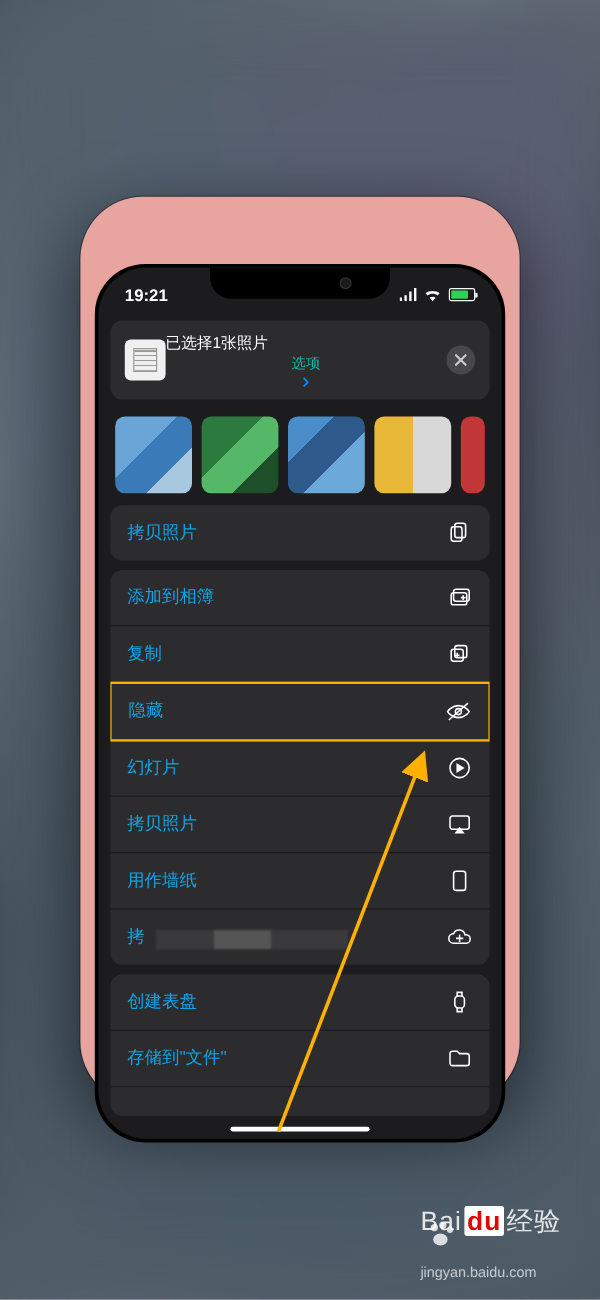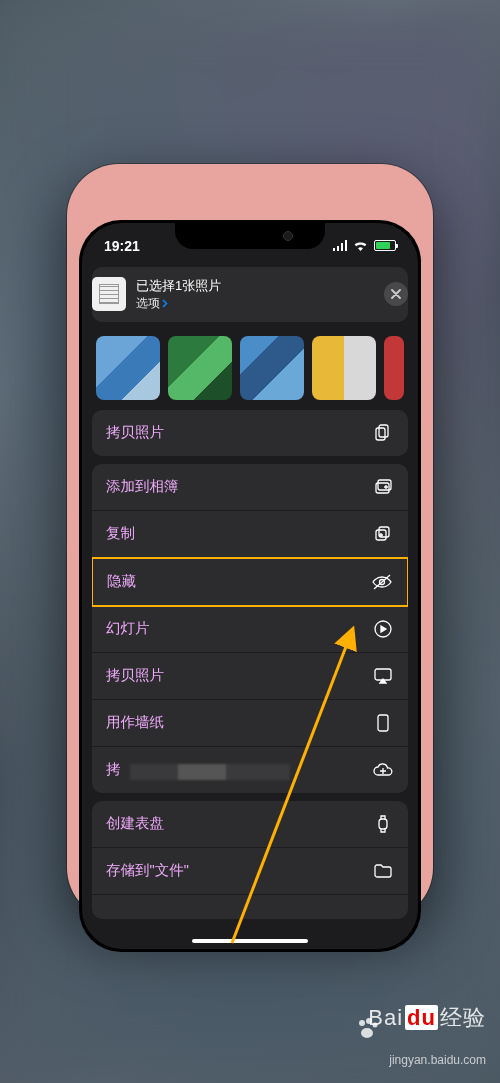--- a/index.html
+++ b/index.html
@@ -89,39 +89,38 @@
   .battery-fill {
     position: absolute; left: 1px; top: 1px;
     width: 70%; height: calc(100% - 2px);
     background: #30d158;
     border-radius: 1px;
   }
   .content { padding: 8px 10px 0 10px; }
   .banner {
     background: #2c2c2e;
     border-radius: 10px;
-    padding: 10px 0;
+    padding: 10px 12px;
     display: flex;
     align-items: center;
-    gap: 10px;
   }
   .banner-thumb {
     width: 34px; height: 34px;
     background: #f0f0f0;
     border-radius: 5px;
     display: flex; align-items: center; justify-content: center;
   }
   .banner-thumb-inner {
     width: 20px; height: 20px;
     background: repeating-linear-gradient(0deg, #999 0 1px, transparent 1px 4px);
     border: 1px solid #999;
   }
   .banner-text { flex: 1; }
   .banner-title { color: #fff; font-size: 13px; font-weight: 500; }
-  .banner-link { color: #e5e5e5; font-size: 12px; display: flex; align-items: center; gap: 2px; }
+  .banner-link { color: #14b8a6; font-size: 12px; display: flex; align-items: center; gap: 2px; flex-direction: column; }
   .banner-close {
     width: 24px; height: 24px;
     background: #48484a;
     border-radius: 50%;
     display: flex; align-items: center; justify-content: center;
     color: #aaa; font-size: 13px;
   }
   .contacts {
     display: flex;
     gap: 8px;
@@ -136,21 +135,21 @@
   .sheet {
     background: #2c2c2e;
     border-radius: 10px;
     overflow: hidden;
   }
   .sheet-item {
     display: flex;
     align-items: center;
     justify-content: space-between;
     padding: 12px 14px;
-    color: #f0abfc;
+    color: #0ea5e9;
     font-size: 14.5px;
     border-bottom: 0.5px solid #1c1c1e;
   }
   .sheet-item:last-child { border-bottom: none; }
   .sheet-icon {
     width: 22px; height: 22px;
     display: flex; align-items: center; justify-content: center;
   }
   .highlight {
     border: 2px solid #ffb000;
@@ -175,22 +174,22 @@
   .home-indicator {
     position: absolute;
     bottom: 6px; left: 50%;
     transform: translateX(-50%);
     width: 116px; height: 4px;
     background: #fff;
     border-radius: 3px;
   }
   .watermark {
     position: absolute;
-    bottom: 16px; right: 14px;
-    text-align: right;
+    bottom: 16px; right: 32px;
+    text-align: left;
     color: rgba(255,255,255,0.85);
     z-index: 200;
   }
   .wm-logo {
     font-size: 22px;
     font-weight: 300;
     letter-spacing: 1px;
     display: flex; align-items: center; justify-content: flex-end; gap: 4px;
   }
   .wm-logo strong { font-weight: 700; }

